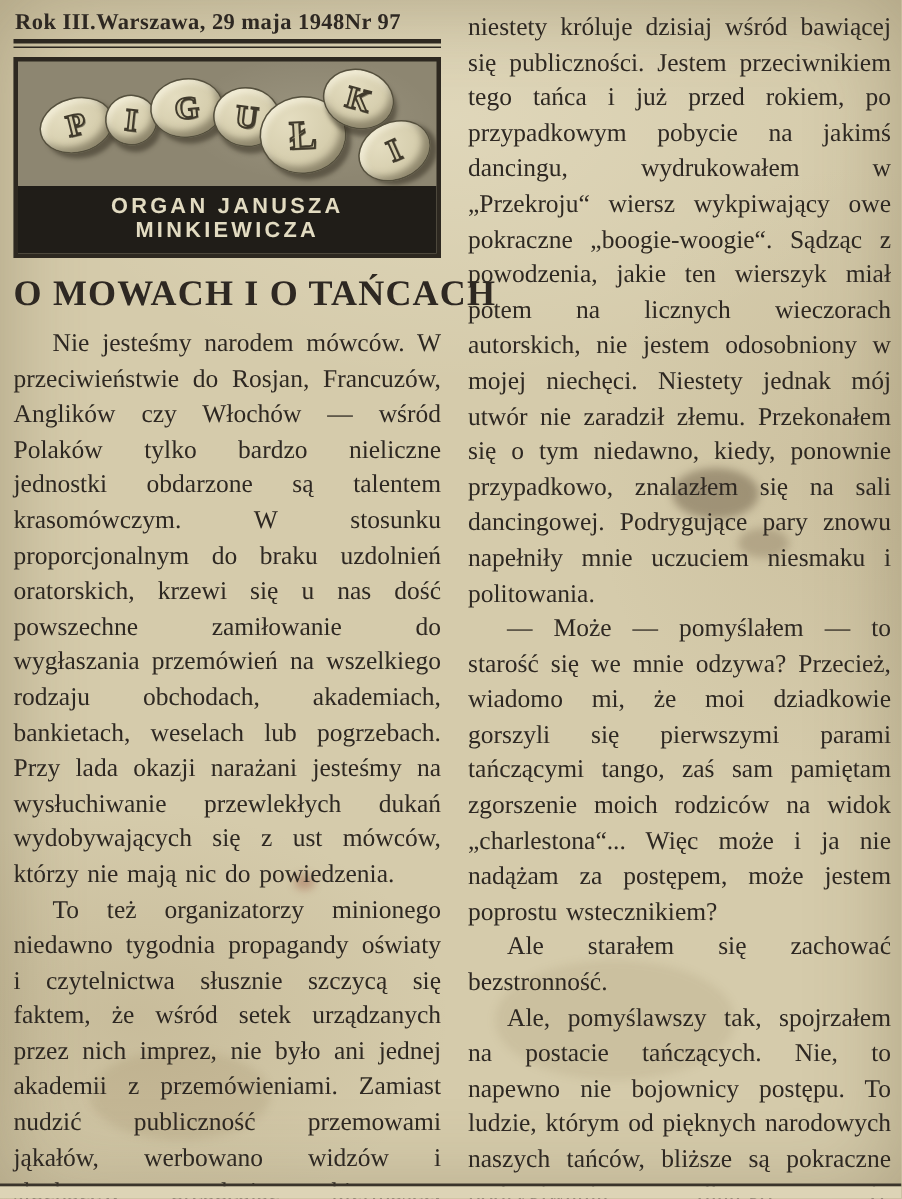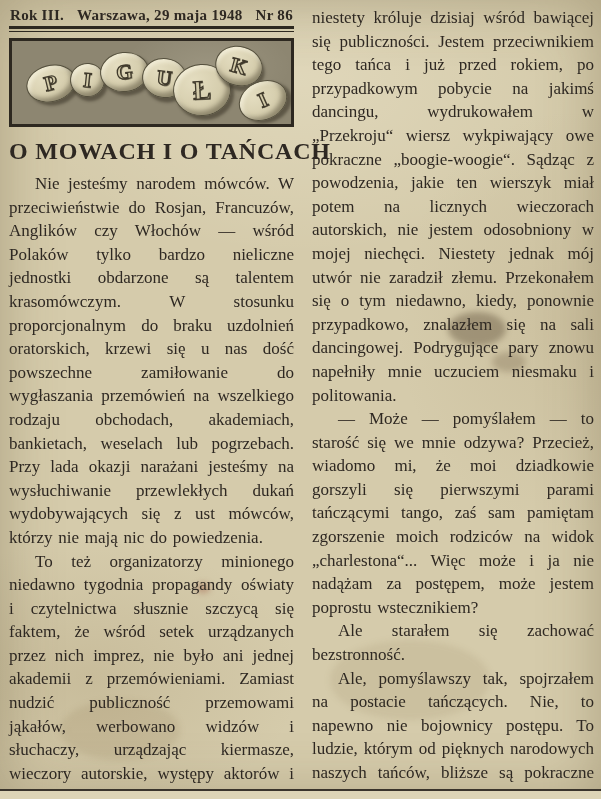--- a/index.html
+++ b/index.html
@@ -20,21 +20,21 @@
   .stain2{left:492px;top:352px;width:34px;height:20px;background:rgba(90,72,48,.25);}
   .stain3{left:196px;top:583px;width:14px;height:10px;background:rgba(140,60,40,.35);}
   .stain4{left:60px;top:700px;width:120px;height:60px;background:rgba(120,100,60,.12);}
   .stain5{left:330px;top:640px;width:160px;height:80px;background:rgba(120,100,60,.10);}
 
   .page{position:absolute;left:9px;top:5px;right:7px;display:flex;gap:18px;}
   .col{width:285px;}
   .col-right{width:287px;padding-top:1px;}
 
   
-  .masthead{display:flex;justify-content:space-between;align-items:baseline;
+  .masthead{display:flex;align-items:baseline;
     font-weight:bold;font-size:15px;letter-spacing:.3px;padding:2px 1px 0 1px;}
   .rule-thick{height:3px;background:#2d2820;margin-top:2px;}
   .rule-thin{height:1px;background:#2d2820;margin-top:2px;}
 
   
   .logo-box{margin-top:6px;border:3px solid #2d2820;background:
       radial-gradient(ellipse 120px 60px at 70% 30%, rgba(255,250,230,.12), transparent 70%),
       #8d8671;
     position:relative;overflow:hidden;}
   .pill-area{position:relative;height:83px;}
@@ -80,21 +80,21 @@
 <div class="stain stain4"></div>
 <div class="stain stain5"></div>
 
 <div class="page">
 
   <div class="col">
 
     <div class="masthead">
       <span>Rok III.</span>
       <span>Warszawa, 29 maja 1948</span>
-      <span>Nr 86</span>
+      <span>Nr 97</span>
     </div>
     <div class="rule-thick"></div>
     <div class="rule-thin"></div>
 
     <div class="logo-box">
       <div class="pill-area">
         <div class="pill pill-p">
             <span>P</span>
           </div>
         <div class="pill pill-i1">
@@ -109,20 +109,21 @@
         <div class="pill pill-l">
             <span>Ł</span>
           </div>
         <div class="pill pill-k">
             <span>K</span>
           </div>
         <div class="pill pill-i2">
             <span>I</span>
           </div>
       </div>
+      <div class="band">ORGAN JANUSZA MINKIEWICZA</div>
     </div>
 
     <div class="title">O MOWACH I O TAŃCACH</div>
 
     <div class="body-text">
       <p class="indent">Nie jesteśmy narodem mówców. W przeciwieństwie do Rosjan, Francuzów, Anglików czy Włochów — wśród Polaków tylko bardzo nieliczne jednostki obdarzone są talentem krasomówczym. W stosunku proporcjonalnym do braku uzdolnień oratorskich, krzewi się u nas dość powszechne zamiłowanie do wygłaszania przemówień na wszelkiego rodzaju obchodach, akademiach, bankietach, weselach lub pogrzebach. Przy lada okazji narażani jesteśmy na wysłuchiwanie przewlekłych dukań wydobywających się z ust mówców, którzy nie mają nic do powiedzenia.</p>
       <p class="indent">To też organizatorzy minionego niedawno tygodnia propagandy oświaty i czytelnictwa słusznie szczycą się faktem, że wśród setek urządzanych przez nich imprez, nie było ani jednej akademii z przemówieniami. Zamiast nudzić publiczność przemowami jąkałów, werbowano widzów i słuchaczy, urządzając kiermasze, wieczory autorskie, występy aktorów i śpiewaków, wreszcie organizując wspólne tańce.</p>
 
     </div>
   </div>

